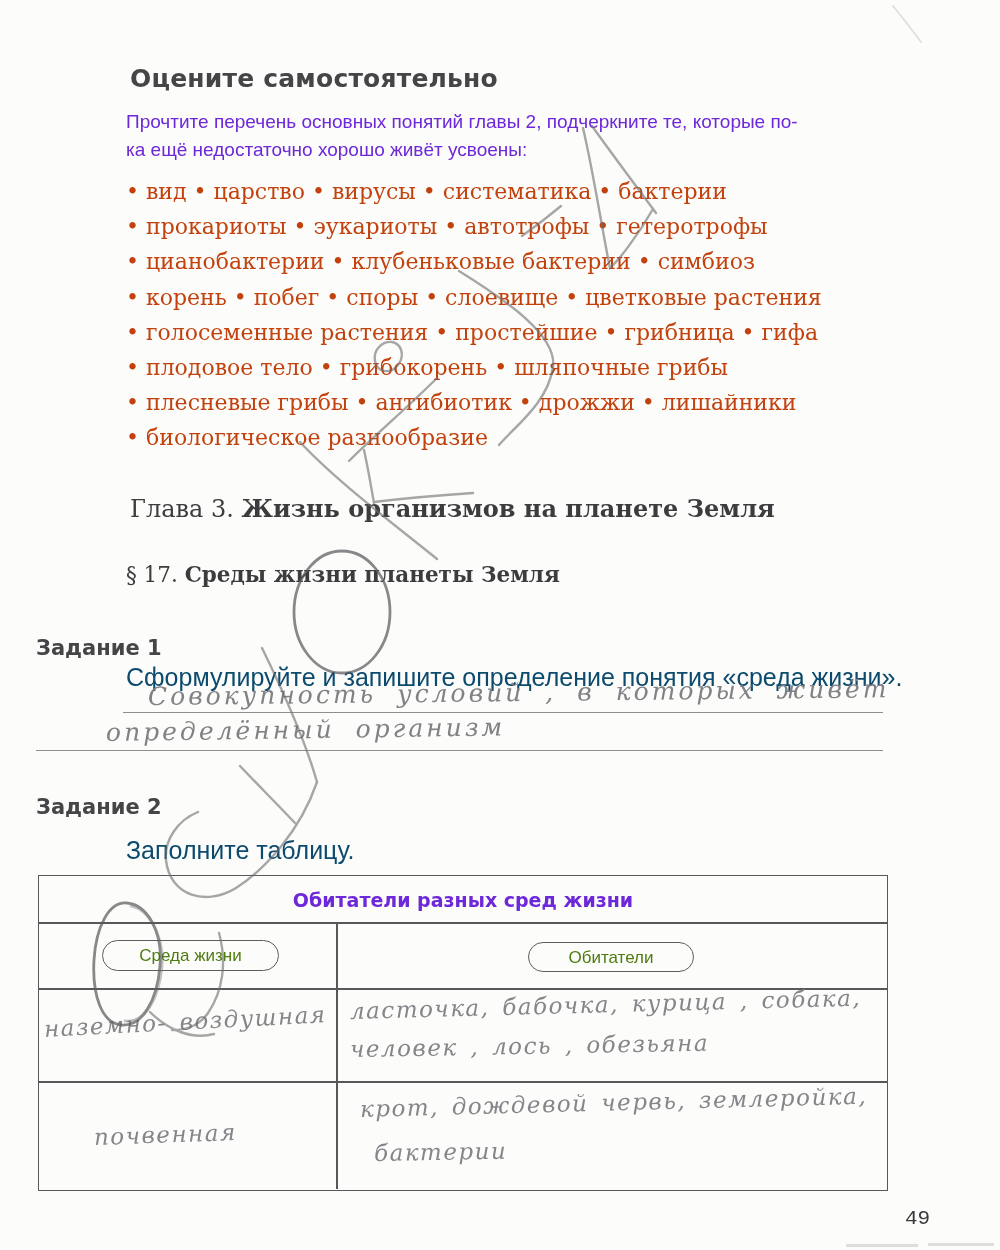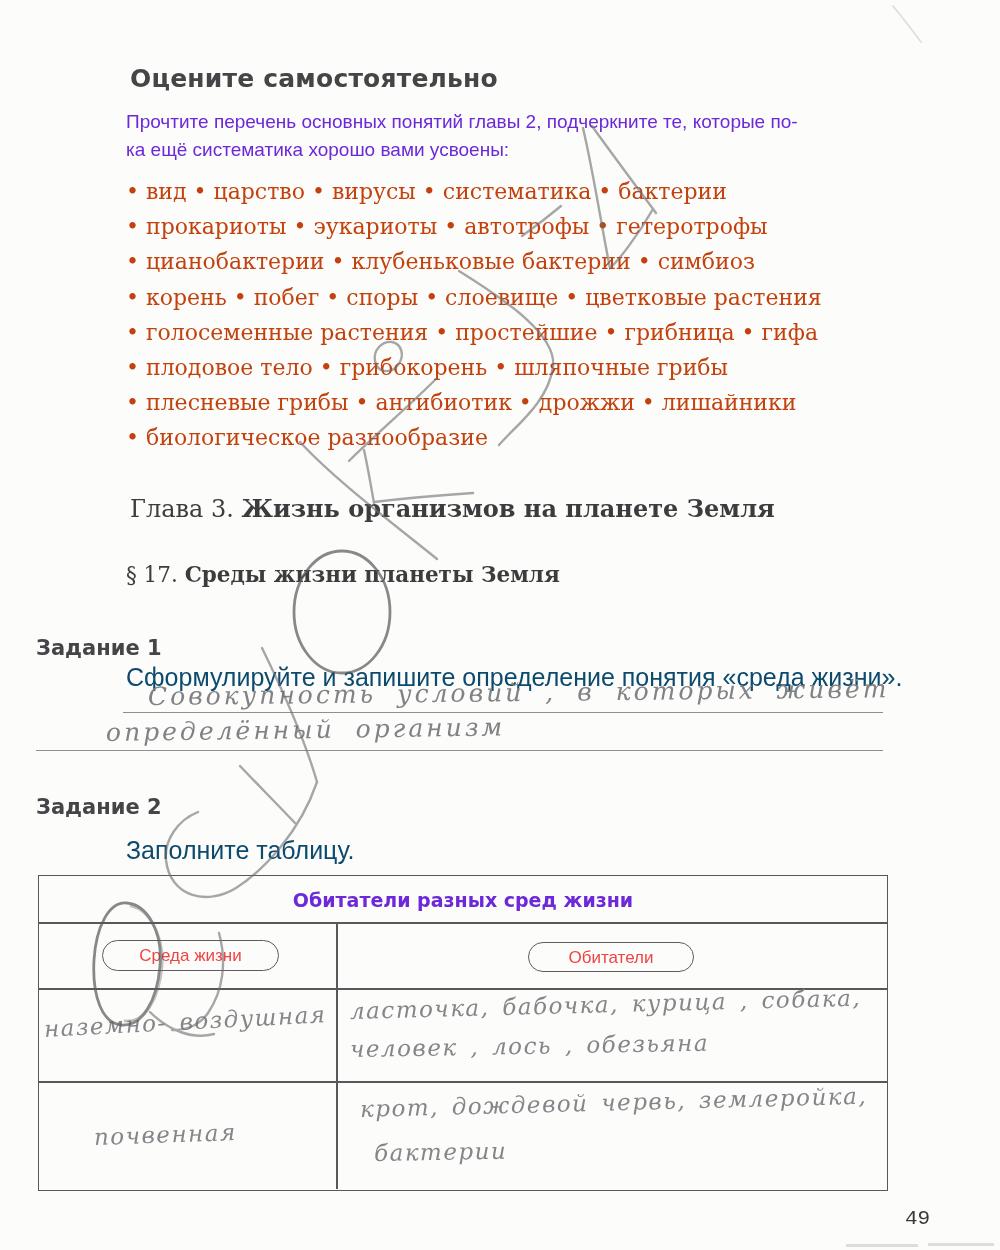--- a/index.html
+++ b/index.html
@@ -54,38 +54,38 @@
     position:absolute;left:0;top:0;width:100%;height:46px;
     line-height:48px;text-align:center;
     font-family:"DejaVu Sans", sans-serif;font-weight:bold;
     font-size:19px;color:#6d28d9;
   }
   .pill{
     position:absolute;
     border:1.4px solid #5d5d5f;
     border-radius:17px;
     text-align:center;
-    font-size:17px;color:#ef4444;
+    font-size:17px;color:#4d7c0f;
     box-sizing:border-box;
   }
   .pill span{display:inline-block;line-height:29px;}
   
   .pencil{left:0;top:0;pointer-events:none;}
   .page-number{left:905px;top:1207px;font-family:Liberation Mono, monospace;font-size:21px;color:#39393b;}
   .smudge{background:#c3c3c0;height:3px;opacity:.55;}
 </style>
 </head>
 <body>
 
 <div class="page">
 
   <div class="abs h-sans review-title">Оцените самостоятельно</div>
   <div class="abs intro">
     <div>Прочтите перечень основных понятий главы 2, подчеркните те, которые по-</div>
-    <div>ка ещё систематика хорошо вами усвоены:</div>
+    <div>ка ещё недостаточно хорошо живёт усвоены:</div>
   </div>
 
   <div class="abs terms">
     <div class="term-line">• вид • царство •  вирусы • систематика • бактерии</div>
     <div class="term-line">• прокариоты • эукариоты • автотрофы • гетеротрофы</div>
     <div class="term-line">• цианобактерии • клубеньковые бактерии • симбиоз</div>
     <div class="term-line">• корень • побег • споры • слоевище • цветковые растения</div>
     <div class="term-line">• голосеменные растения • простейшие • грибница • гифа</div>
     <div class="term-line">• плодовое тело • грибокорень • шляпочные грибы</div>
     <div class="term-line">• плесневые грибы • антибиотик • дрожжи • лишайники</div>

